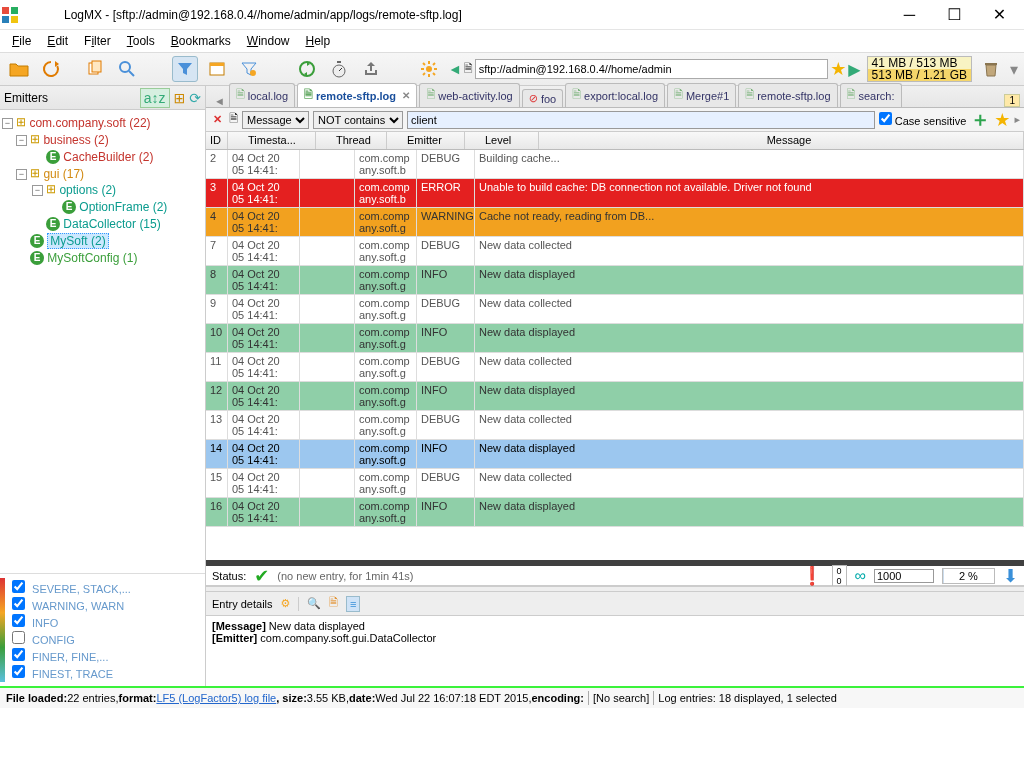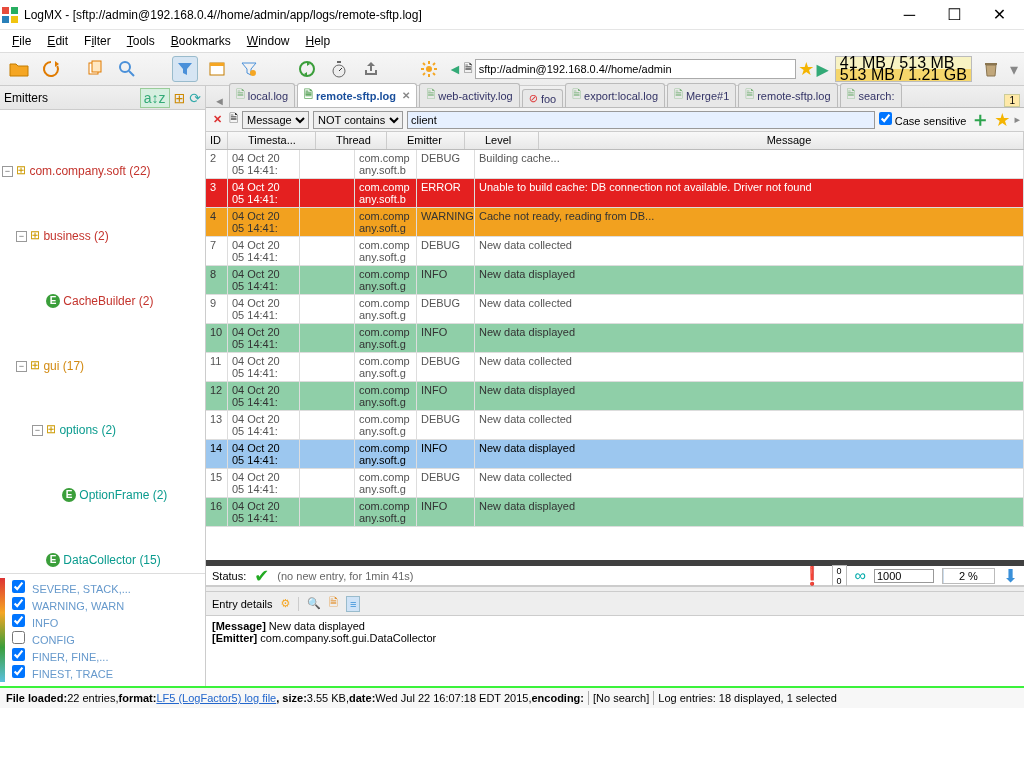--- a/index.html
+++ b/index.html
@@ -1,33 +1,33 @@
 <!DOCTYPE html>
 <html><head>
 <meta charset="utf-8">
 <style>
 * { box-sizing: border-box; margin: 0; padding: 0; font-family: "Segoe UI", Tahoma, sans-serif; }
 html, body { width: 1024px; height: 768px; overflow: hidden; background: #fff; }
 .titlebar { height: 30px; background: #fff; display: flex; align-items: center; padding: 0 2px; border-bottom: 1px solid #e5e5e5; }
 .titlebar .app-icon { width: 16px; height: 16px; margin-right: 6px; display: inline-block; }
 .app-icon svg { width:16px; height:16px; }
-.titlebar .title { font-size: 12px; color: #000; flex: 1; }
+.titlebar .title { font-size: 12px; color: #000; flex: 1; margin-left: 40px; }
 .win-controls { display: flex; }
 .win-controls div { width: 45px; height: 28px; display: flex; align-items: center; justify-content: center; font-family: Arial; color: #000; }
 .menubar { height: 22px; display: flex; align-items: center; padding: 0 6px; font-size: 12px; gap: 4px; }
 .menubar span { padding: 2px 6px; cursor: default; }
 .menubar span u { text-decoration: underline; }
 .toolbar { height: 34px; background: linear-gradient(#f6f6f6,#ededed); border-top:1px solid #ddd; border-bottom:1px solid #ccc; display:flex; align-items:center; padding:0 6px; gap: 6px; }
 .tool-icon { width: 26px; height: 26px; display: flex; align-items: center; justify-content: center; border-radius: 3px; }
 .tool-sep { width: 6px; }
 .main { display: flex; height: 600px; }
 .sidebar-left { width: 206px; border-right: 1px solid #ccc; display:flex; flex-direction:column; }
 .emitters-header { height: 24px; background: linear-gradient(#f0f0f0,#e6e6e6); border-bottom:1px solid #ccc; display:flex; align-items:center; padding:0 4px; font-size:12px; gap:4px;}
 .tree { flex:1; overflow:auto; font-size:12px; padding:4px 2px; }
-.tree-node { white-space: nowrap; padding: 1px 0; margin-top: 48px; }
+.tree-node { white-space: nowrap; padding: 1px 0; }
 .tree-node .toggle { display:inline-block; width:11px; height:11px; border:1px solid #999; text-align:center; line-height:9px; font-size:9px; color:#666; margin-right:3px; background:#fff;}
 .tree-node .label { vertical-align:middle; }
 .tree-node.selected .label { background:#cce8ff; border:1px dotted #3399ff; padding:0 2px;}
 .red { color: #c4342d; }
 .orange { color: #d28a12; }
 .teal { color: #0a9b8e; }
 .green { color: #3a9e3a; }
 .indent1 { padding-left: 14px; }
 .indent2 { padding-left: 30px; }
 .indent3 { padding-left: 46px; }
@@ -55,21 +55,21 @@
 .row.error { background:#e42020; color:#fff;}
 .row.warn { background:#f2a11f; color:#333;}
 .row.selected { background:#9cc7ef !important; }
 .statusbar-mid { height:26px; border-top:6px solid #404040; border-bottom:1px solid #ccc; display:flex; align-items:center; font-size:11px; gap:8px; padding:0 6px; background:#fff;}
 .detail-header { height:24px; background:#eee; border-bottom:1px solid #ccc; display:flex; align-items:center; font-size:11px; gap:8px; padding:0 6px;}
 .details-body { padding:4px 6px; font-size:11px; height:70px; background:#fff; overflow:auto;}
 .footer { height:22px; border-top:2px solid #3af23a; display:flex; align-items:center; font-size:11px; padding:0 6px; background:#f7f7f7;}
 .footer .sep { border-left:1px solid #aaa; height:14px; margin:0 4px;}
 .addrbar { flex:1; display:flex; align-items:center; gap:2px;}
 .addrbar input { flex:1; height:20px; font-size:11px; padding:0 3px; border:1px solid #aaa;}
-.mem-block { font-size:16px; border:1px solid #bbb; padding:0; line-height:12px; }
+.mem-block { font-size:12px; border:1px solid #bbb; padding:0; line-height:12px; }
 .mem-block div { padding:0 4px; }
 .favorite-star { color: #f4b400; font-size: 18px; }
 .plus-green { color: #2da44e; font-size: 20px; font-weight: bold; }
 a.link { color: #2266cc; text-decoration: underline; }
 .small-icon{font-size:14px;}
 </style>
 </head>
 <body>
 
 <div class="titlebar">

